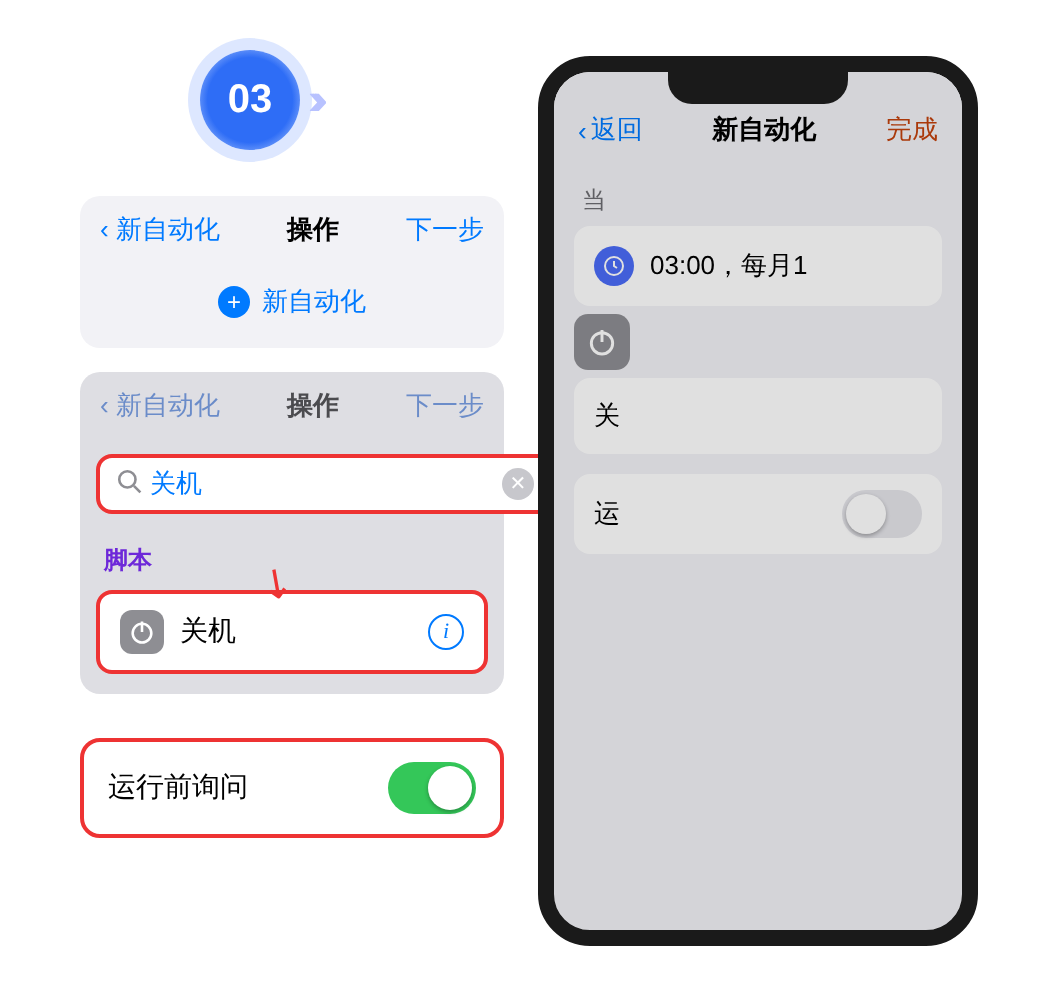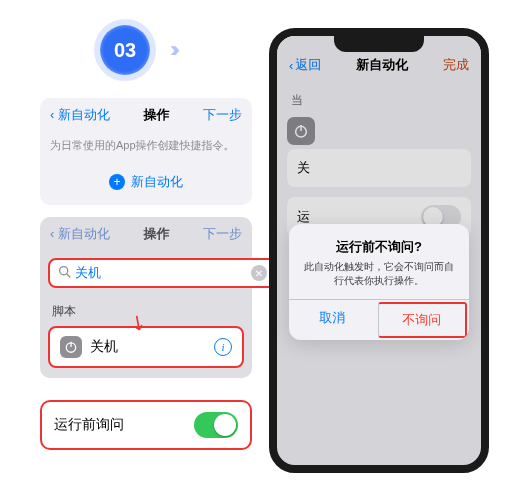--- a/index.html
+++ b/index.html
@@ -1,17 +1,17 @@
 <!DOCTYPE html>
 <html><head>
 <meta charset="utf-8">
 <style>
   * { box-sizing: border-box; margin: 0; padding: 0; font-family: -apple-system, "Helvetica Neue", Arial, sans-serif; }
   body { background: #ffffff; width: 519px; height: 500px; position: relative; }
-  .step-badge { position: absolute; top: 25px; left: 100px; display: flex; align-items: center; gap: 20px; }
+  .step-badge { position: absolute; top: 25px; left: 100px; display: flex; align-items: center; gap: 4px; }
   .step-circle { width: 50px; height: 50px; border-radius: 50%; background: radial-gradient(circle,#2e6df6 60%,#cfe0ff 100%); display: flex; align-items: center; justify-content: center; color:#fff; font-weight:700; font-size:20px; box-shadow:0 0 0 6px rgba(120,160,255,0.25); }
   .chev-group { display:flex; gap:-2px; color:#b8c2ff; font-size:22px; letter-spacing:-6px; }
   .left-col { position:absolute; left:40px; top:98px; width:212px; }
   .panel { background:#f2f2f6; border-radius:10px; overflow:hidden; margin-bottom:12px; }
   .hdr { display:flex; justify-content:space-between; align-items:center; padding:8px 10px; font-size:13px; }
   .hdr .back { color:#007aff; }
   .hdr .title { font-weight:600; color:#000; }
   .hdr .next { color:#007aff; }
   .hint { font-size:11px; color:#8a8a8e; padding:6px 10px 10px; }
   .add-action { color:#007aff; font-size:13px; text-align:center; padding:10px 0 14px; display:flex; align-items:center; justify-content:center; gap:6px; }
@@ -19,21 +19,21 @@
   .panel2 { background:#dedee3; border-radius:10px; padding-bottom:10px;}
   .hdr2 { display:flex; justify-content:space-between; align-items:center; padding:8px 10px; font-size:13px; }
   .hdr2 .back, .hdr2 .next { color:#6b8cc9; }
   .hdr2 .title { font-weight:600; color:#4b4b4f;}
   .search-row { display:flex; gap:6px; align-items:center; margin:4px 8px 0;}
   .search-box { flex:1; display:flex; align-items:center; background:#fff; border-radius:8px; padding:5px 8px; border:2px solid #e33; position:relative;}
   .mag { color:#8e8e93; font-size:13px; margin-right:4px;}
   .search-input { flex:1; border:none; outline:none; font-size:13px; color:#007aff;}
   .clr { width:16px;height:16px;border-radius:50%;background:#c7c7cc;color:#fff;display:flex;align-items:center;justify-content:center;font-size:10px;}
   .cancel { color:#007aff; font-size:13px; padding-right:2px;}
-  .section-label { font-size:12px; font-weight:400; padding:12px 12px 6px; color:#404040;}
+  .section-label { font-size:12px; font-weight:700; padding:12px 12px 6px; color:#6d28d9;}
   .script-row { margin:0 8px; background:#fff; border-radius:8px; display:flex; align-items:center; padding:8px 10px; gap:8px; border:2px solid #e33; position:relative;}
   .pwr-ico { width:22px;height:22px;border-radius:6px;background:#8e8e93;display:flex;align-items:center;justify-content:center;}
   .pwr-ico svg { width:14px;height:14px;}
   .script-name { font-size:14px; color:#000; flex:1;}
   .info-i { width:18px;height:18px;border:1.5px solid #007aff;border-radius:50%;color:#007aff;display:flex;align-items:center;justify-content:center;font-size:11px;font-style:italic;font-family:serif;}
   .arrow { position:absolute; top:-18px; left:80px; color:#e33; font-size:20px; transform:rotate(35deg);}
   .ask-panel { background:#fff; border:2px solid #e33; border-radius:10px; display:flex; align-items:center; justify-content:space-between; padding:10px 12px; margin-top:22px;}
   .ask-label { font-size:14px; color:#000;}
   .switch { width:44px;height:26px;border-radius:13px;background:#34c759;position:relative;}
   .switch::after { content:""; position:absolute; right:2px; top:2px; width:22px;height:22px;border-radius:50%;background:#fff; box-shadow:0 1px 2px rgba(0,0,0,0.3);}
@@ -72,21 +72,20 @@
   <div class="chev-group">›››</div>
 </div>
 
 <div class="left-col">
   <div class="panel">
     <div class="hdr">
       <span class="back">‹ <span>新自动化</span></span>
       <span class="title">操作</span>
       <span class="next">下一步</span>
     </div>
-    <div class="hint">为日常使用的App操作创建快捷指令。</div>
     <div class="add-action">
       <span class="add-plus">+</span>
       <span>新自动化</span>
     </div>
   </div>
 
   <div class="panel2">
     <div class="hdr2">
       <span class="back">‹ <span>新自动化</span></span>
       <span class="title">操作</span>
@@ -126,36 +125,35 @@
 </div>
 
 <div class="phone">
   <div class="notch"></div>
   <div class="phone-hdr">
     <span class="ph-back">‹<span>返回</span></span>
     <span class="ph-title">新自动化</span>
     <span class="ph-done">完成</span>
   </div>
   <div class="ph-sec">当</div>
+  <div class="ph-row">
+    <span class="clock-ico">
+      <svg viewBox="0 0 24 24">
+          <circle cx="12" cy="12" r="9" fill="none" stroke="#fff" stroke-width="2"></circle>
+          <path d="M12 7v5l3 2" stroke="#fff" stroke-width="2" fill="none"></path>
+        </svg>
+    </span>
+    <span>03:00，每月1</span>
+  </div>
   <div class="pwr-box">
     <svg viewBox="0 0 24 24" width="16" height="16">
         <circle cx="12" cy="13" r="8" fill="none" stroke="#fff" stroke-width="2.2"></circle>
         <line x1="12" y1="3" x2="12" y2="12" stroke="#fff" stroke-width="2.2"></line>
       </svg>
   </div>
   <div class="mask-row"><span>关</span></div>
   <div class="toggle-row">
     <span>运</span>
     <div class="toggle-sw"></div>
   </div>
 
   <div class="dim"></div>
-  <div class="alert">
-    <div class="alert-body">
-      <div class="alert-title">运行前不询问?</div>
-      <div class="alert-msg">此自动化触发时，它会不询问而自行代表你执行操作。</div>
-    </div>
-    <div class="alert-btns">
-      <div class="alert-btn">取消</div>
-      <div class="alert-btn red">不询问</div>
-    </div>
-  </div>
 </div>
 
 </body></html>

